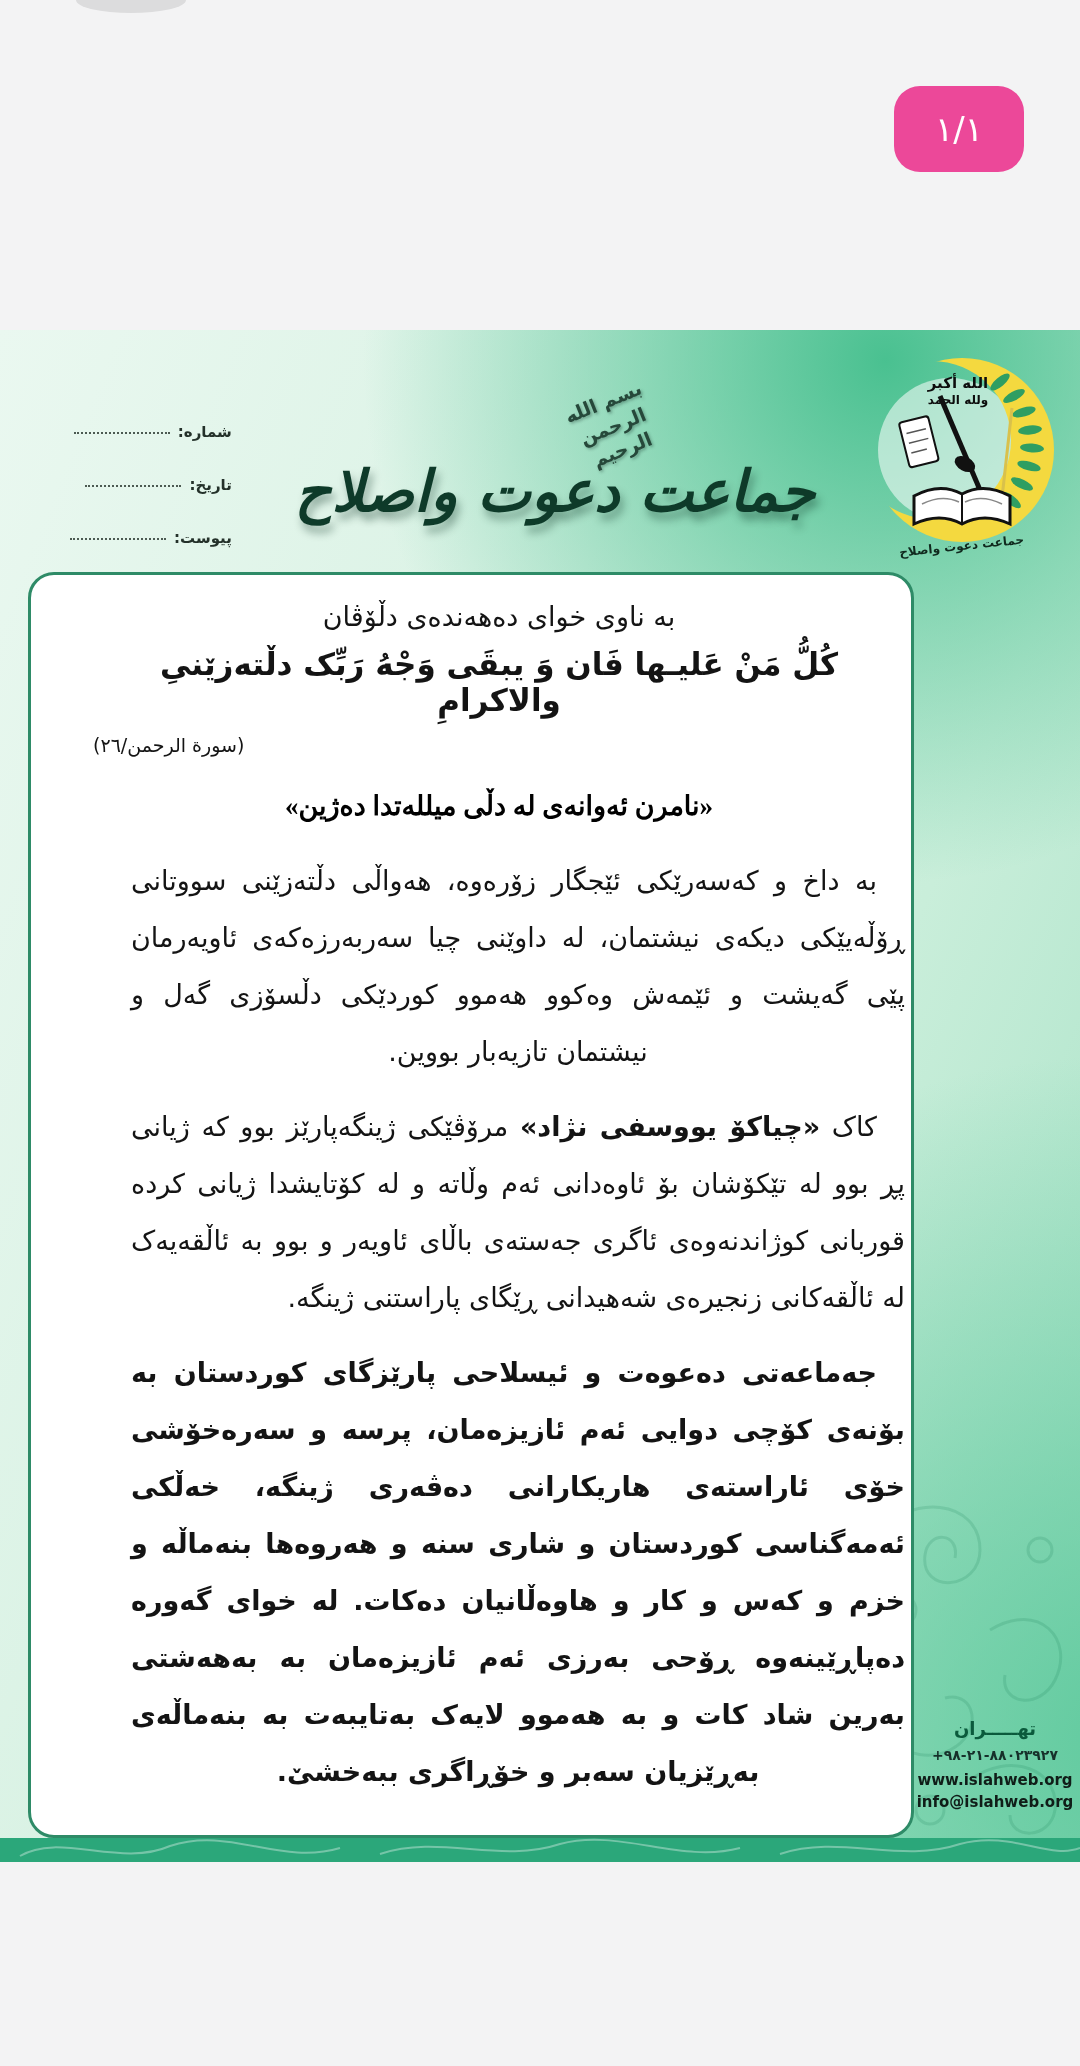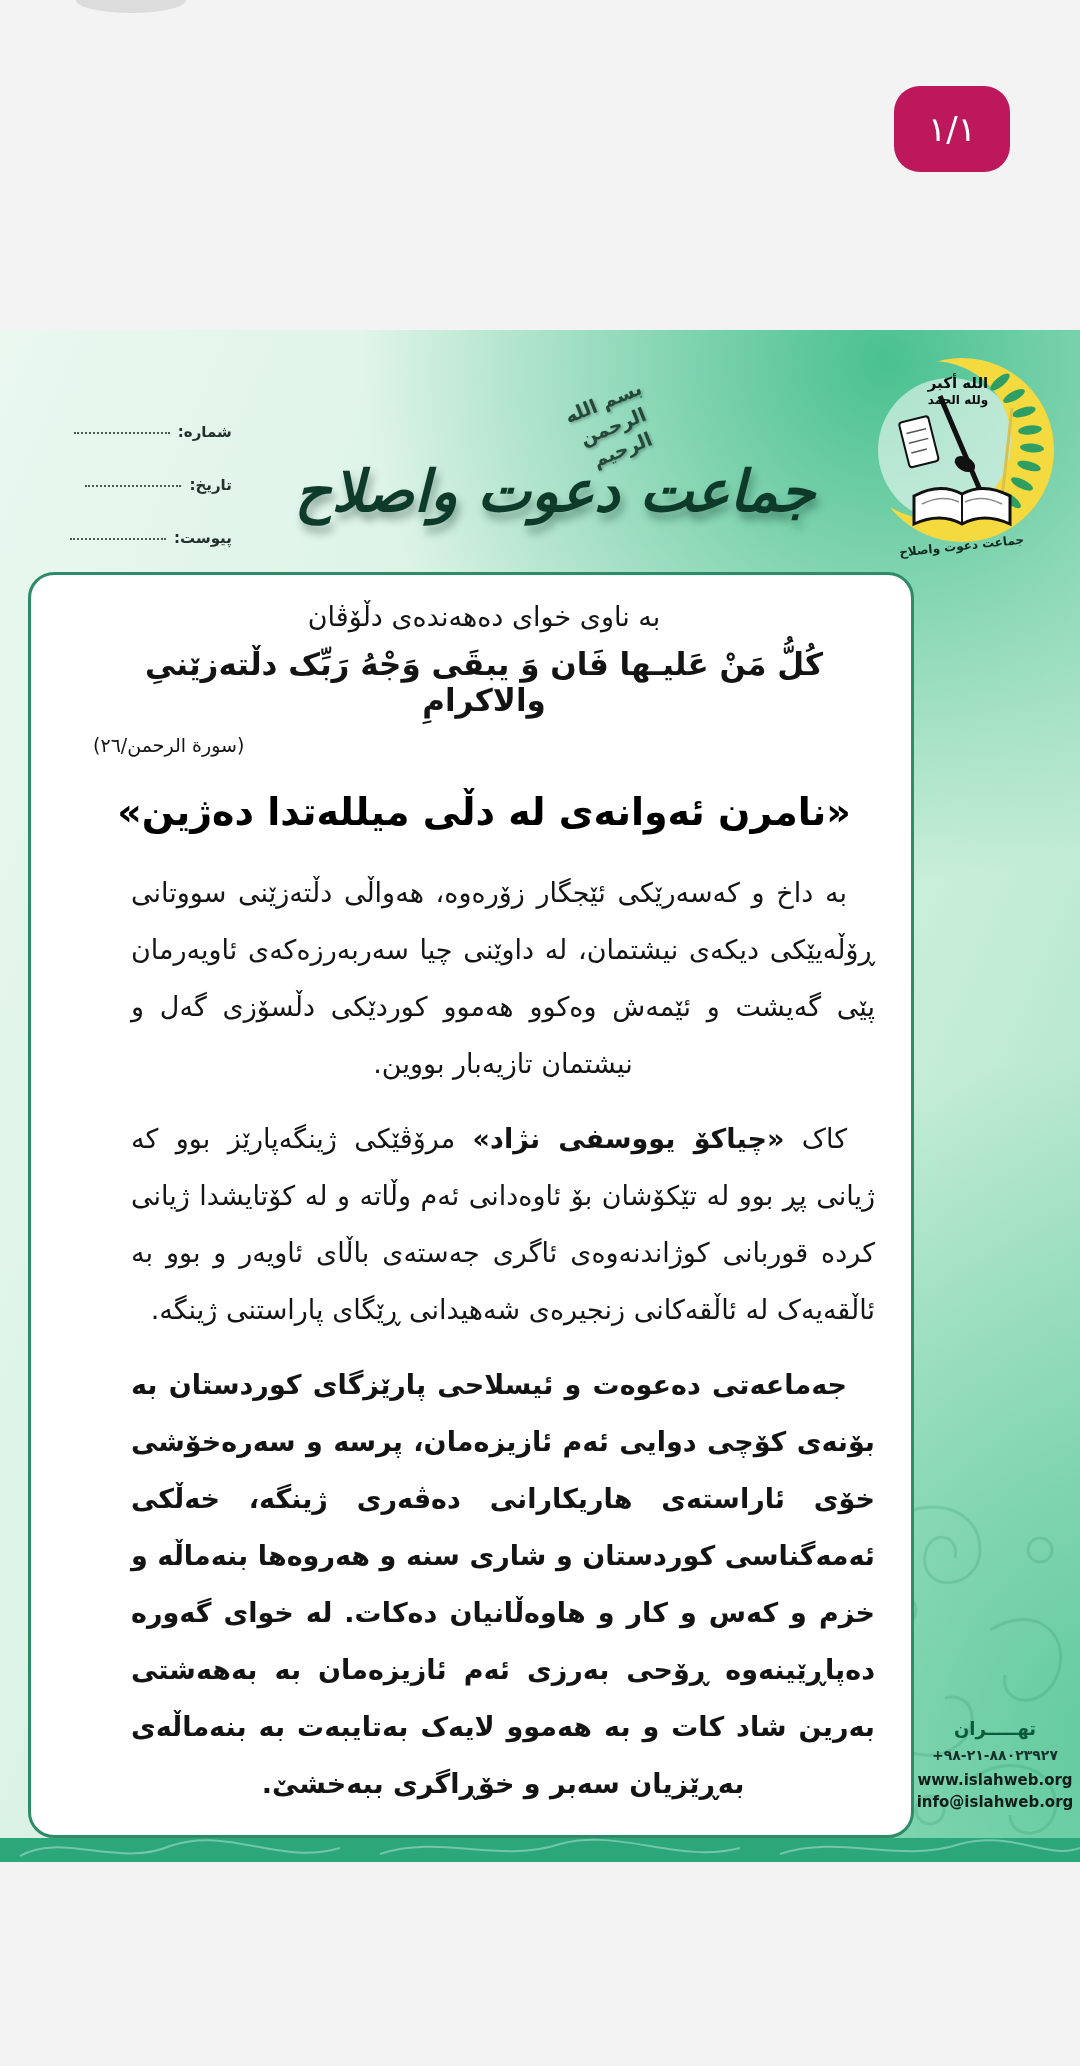--- a/index.html
+++ b/index.html
@@ -3,21 +3,21 @@
 <meta charset="utf-8">
 <style>
   * { box-sizing: border-box; margin: 0; padding: 0; }
   html,body { background:#f3f3f4; }
   body { font-family: "DejaVu Sans", sans-serif; }
   .screen { position:relative; width:1080px; height:2066px; overflow:hidden; background:#f3f3f4; margin:0 auto; direction:ltr; }
 
   
   .top-blob { position:absolute; left:76px; top:0; width:110px; height:13px; background:#dcdcdd;
               border-radius:0 0 55px 55px / 0 0 13px 13px; }
-  .page-badge { position:absolute; left:894px; top:86px; width:116px; height:86px; background:#be185d;
+  .page-badge { position:absolute; left:894px; top:86px; width:130px; height:86px; background:#ec4899;
                 border-radius:26px; display:flex; align-items:center; justify-content:center; }
   .page-badge span { color:#ffffff; font-size:34px; letter-spacing:2px; }
 
   
   .letterhead { position:absolute; left:0; top:330px; width:1080px; height:1532px; overflow:hidden;
     background:
       radial-gradient(circle at 82% 2%, rgba(66,190,140,.95) 0%, rgba(66,190,140,0) 30%),
       radial-gradient(circle at 104% 92%, rgba(90,200,155,.9) 0%, rgba(90,200,155,0) 38%),
       linear-gradient(112deg, #eaf8f0 0%, #d9f2e4 40%, #c9eeda 68%, #a3e0c4 100%);
   }
@@ -32,25 +32,25 @@
                transform:rotate(-22deg); font-size:19px; line-height:1.35; font-weight:bold; color:#26483a;
                text-shadow:1px 2px 3px rgba(20,50,40,.35); }
   .org-calligraphy { position:absolute; left:285px; top:128px; width:540px; text-align:center; direction:rtl;
                font-size:57px; font-weight:bold; font-style:italic; color:#0e3a29;
                text-shadow:3px 7px 9px rgba(10,50,35,.38); white-space:nowrap; }
   .logo { position:absolute; left:862px; top:8px; }
 
   
   .card { position:absolute; left:28px; top:242px; width:886px; height:1266px; background:#ffffff;
           border:3px solid #2e8b67; border-radius:26px; direction:rtl;
-          padding:16px 36px 0 62px; color:#141414; }
+          padding:16px 6px 0 62px; color:#141414; }
   .c-basmala { text-align:center; font-size:27px; margin-top:10px; }
   .c-verse { text-align:center; font-size:31px; font-weight:bold; margin-top:14px; }
   .c-source { text-align:left; font-size:19px; margin-top:16px; }
-  .c-headline { text-align:center; font-size:38px; font-weight:bold; margin-top:34px; color:#000; }
+  .c-headline { text-align:center; font-size:27px; font-weight:bold; margin-top:34px; color:#000;font-family:Liberation Serif, serif; }
   .c-par { text-align:justify; font-size:27px; line-height:57px; margin-top:30px; text-indent:28px;margin-left:38px; }
   .c-par.first { text-align-last:center; }
   .c-par.third { margin-top:18px; text-align-last:center;font-weight:bold; }
   .c-par.second { margin-top:18px; }
   .c-dua { text-align:center; font-size:27px; line-height:57px; margin-top:2px; }
   .c-signature { text-align:center; font-size:30px; font-weight:bold; margin-top:52px; }
   .bold-name { font-weight:bold; }
 
   
   .contact { position:absolute; right:6px; top:1388px; width:158px; text-align:center; direction:rtl; }

